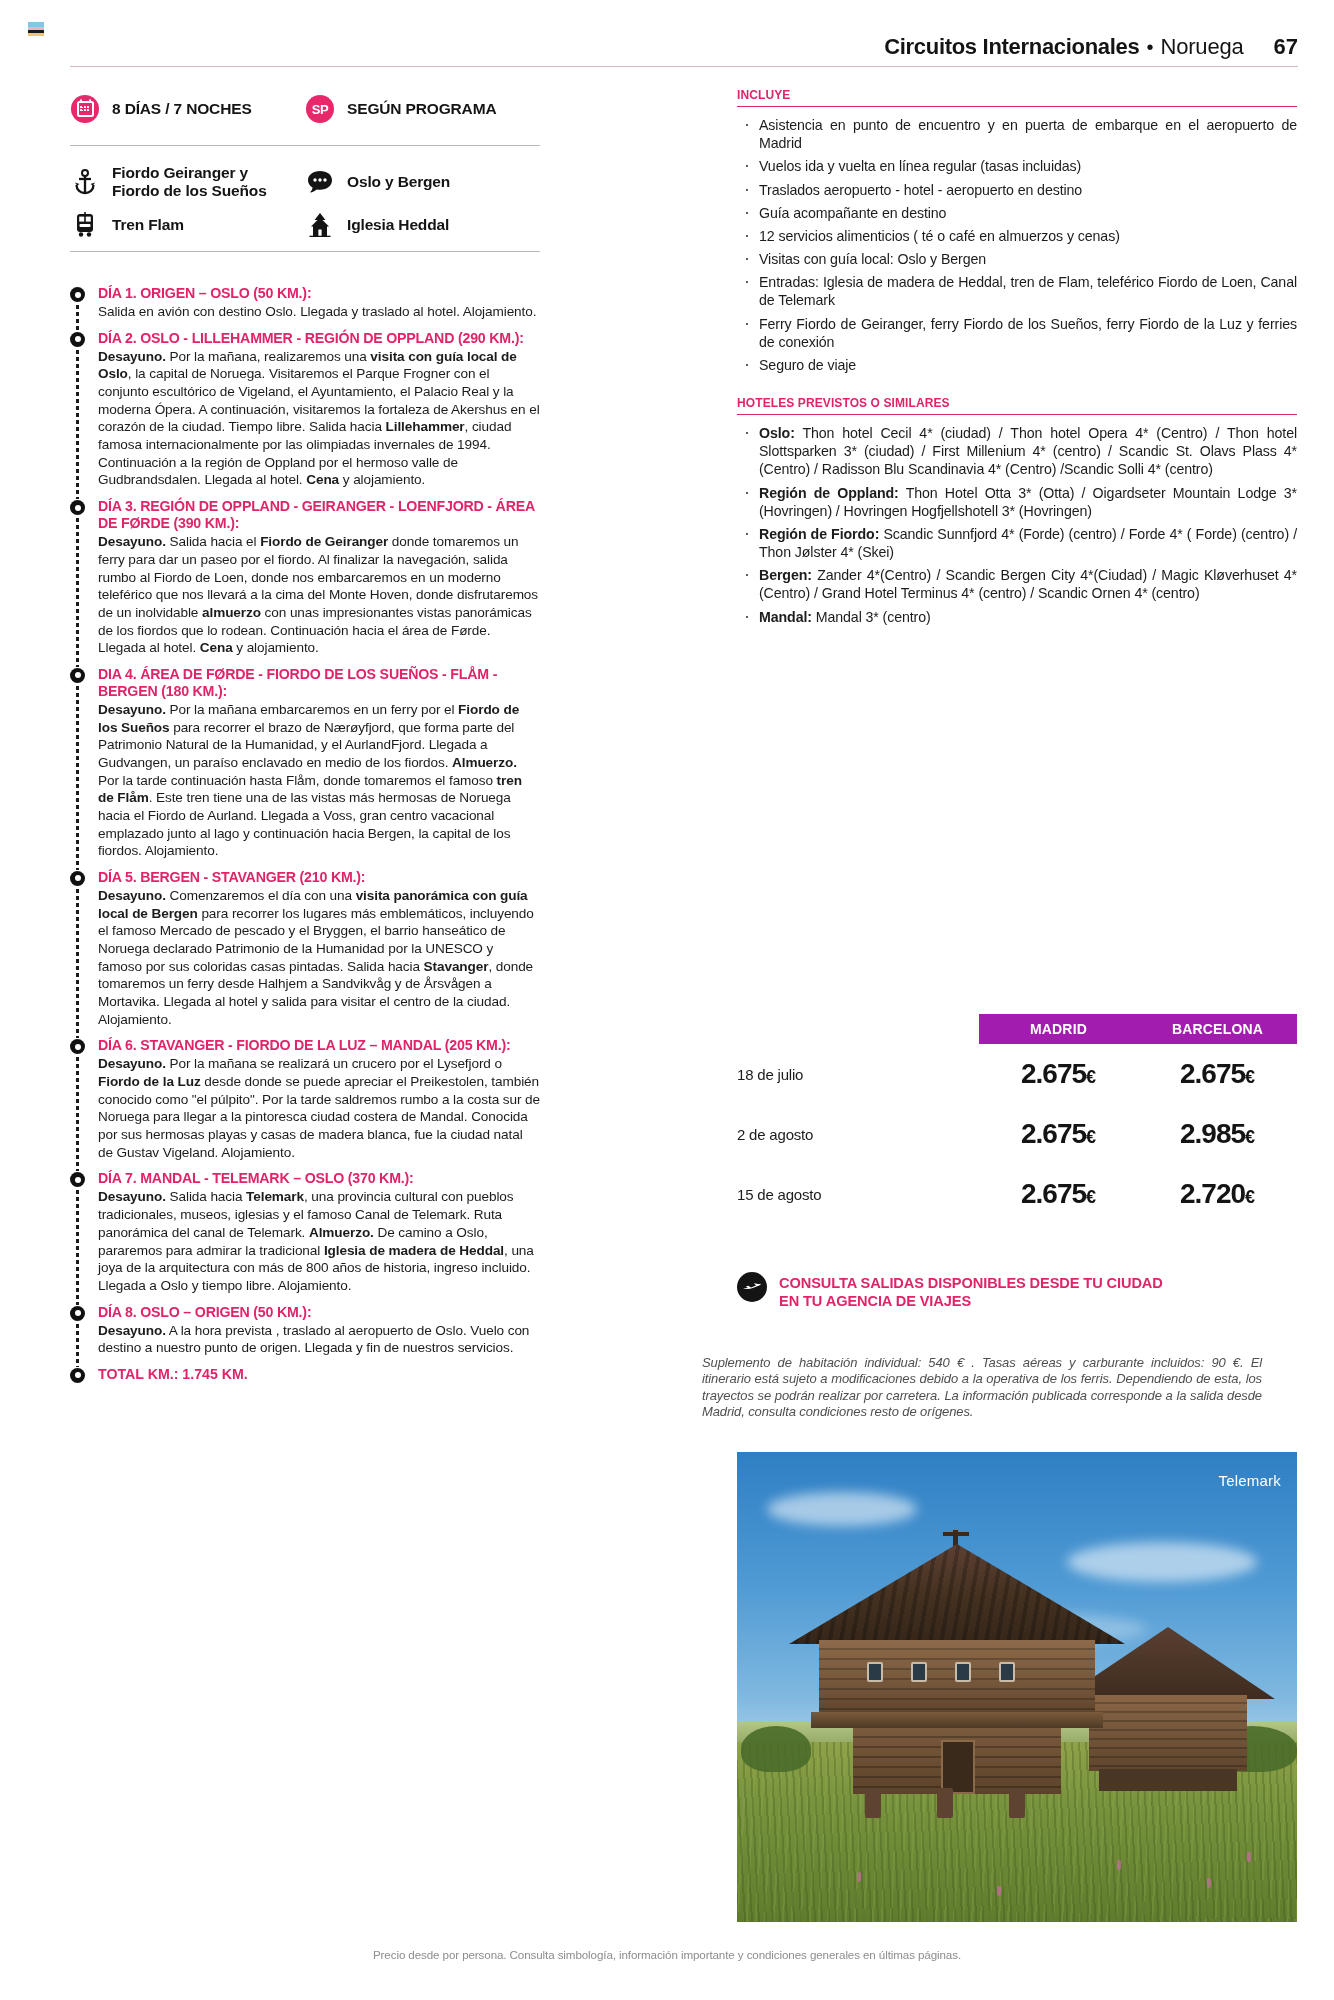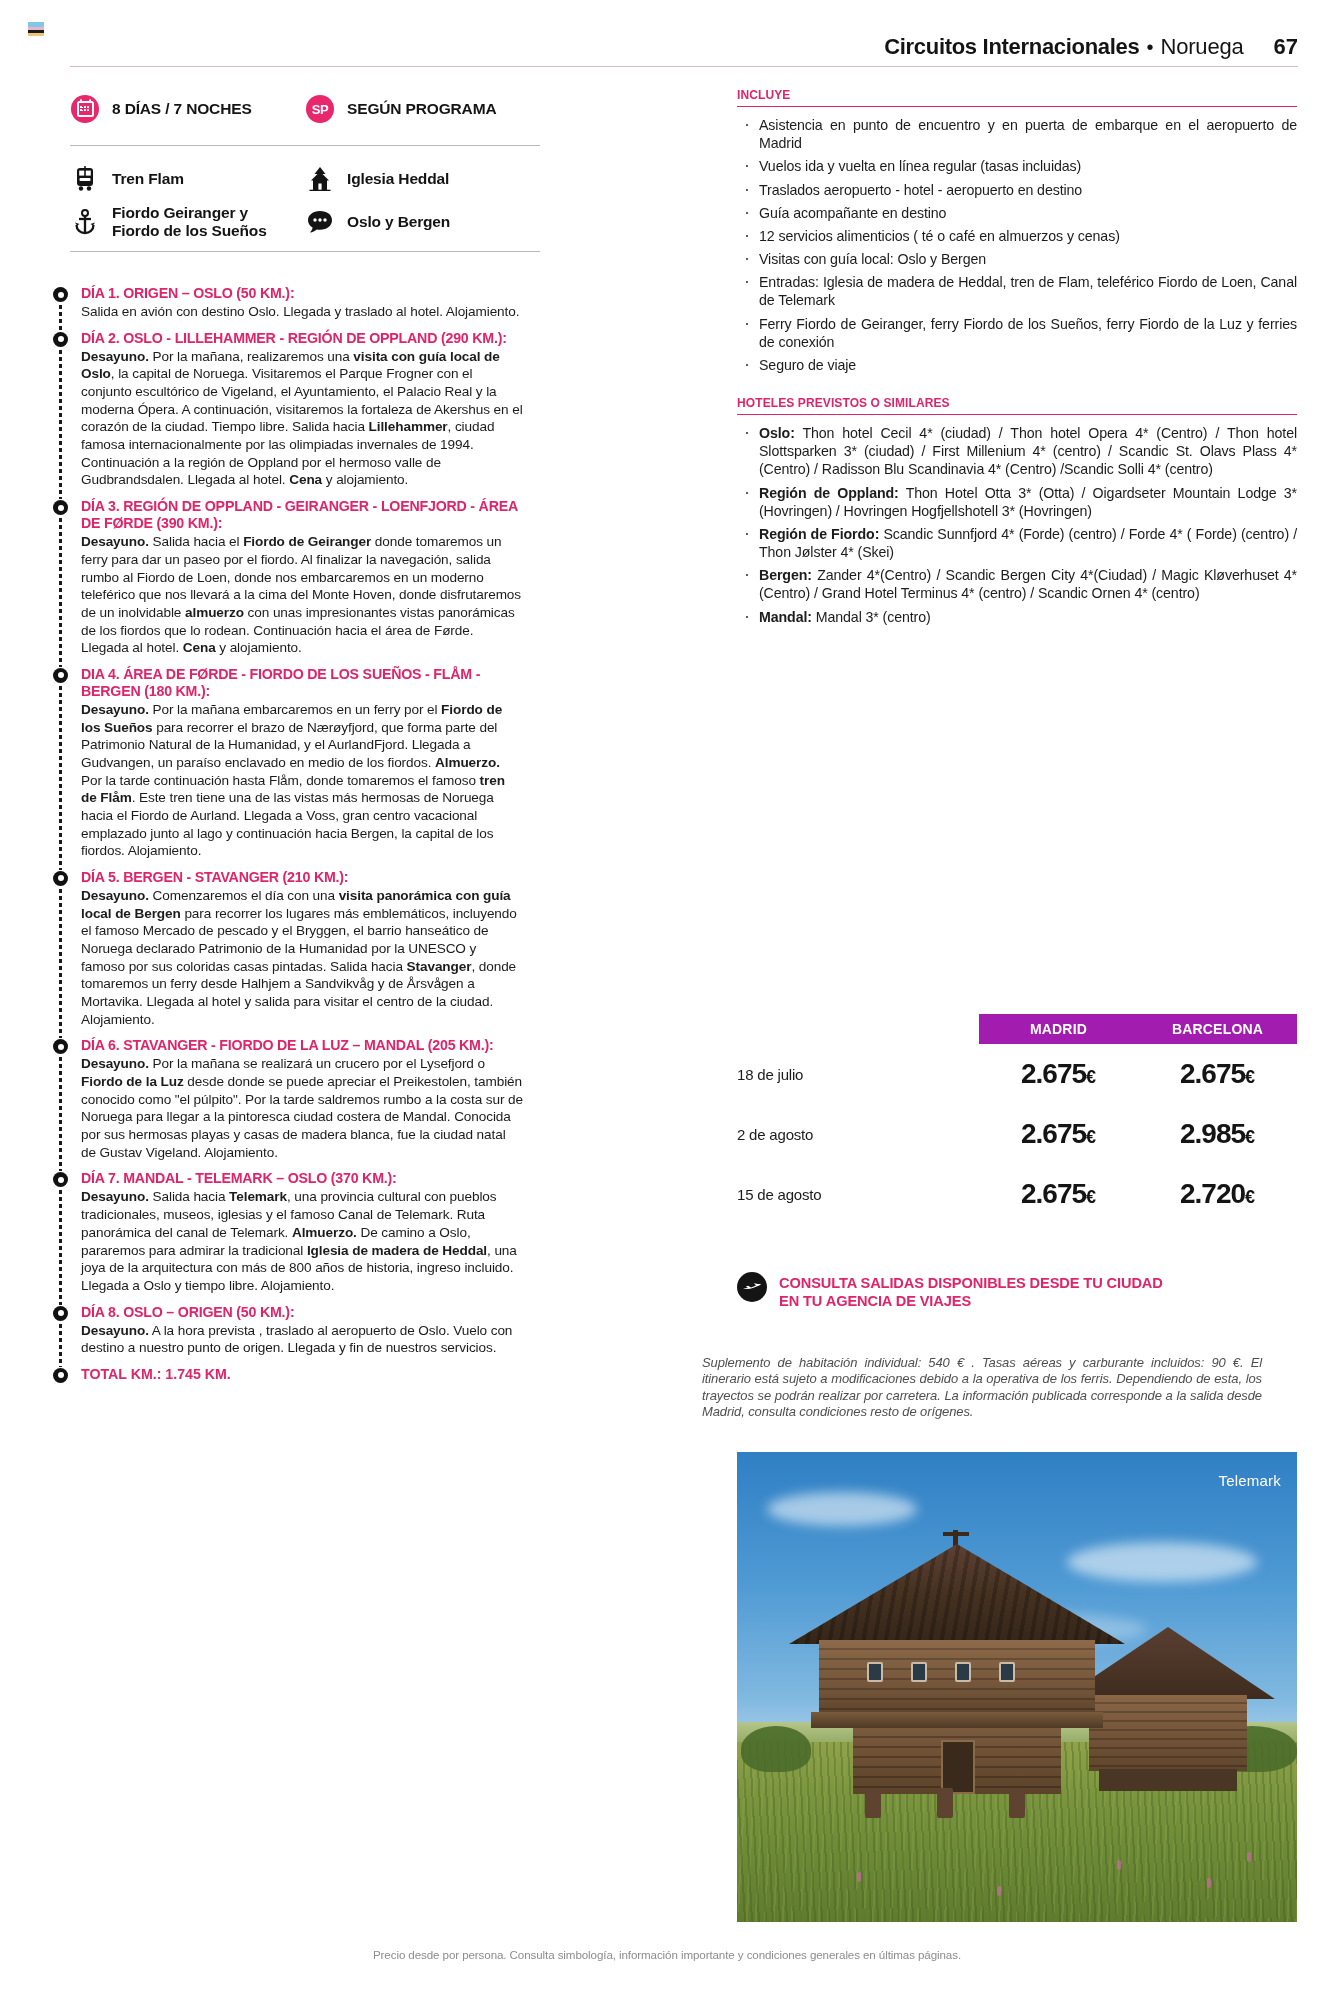--- a/index.html
+++ b/index.html
@@ -73,21 +73,21 @@
     font-size: 15.5px; font-weight: bold; color: #141414; line-height: 1.16;
     letter-spacing: -.15px;
   }
   .feature-divider { height:1px; background:#b8b8b8; margin: 15px 0 13px 0; width:470px;}
   .feature-row.r1 { height: 42px; }
   .feature-row.r2 { height: 46px; }
   .feature-row.r3 { height: 40px; }
   svg.ico { display:block; }
 
   
-  .itinerary { position: absolute; left: 53px; top: 285px; width: 470px; }
+  .itinerary { position: absolute; left: 70px; top: 285px; width: 470px; }
   .day {
     position: relative; padding-left: 28px; margin-bottom: 9px;
   }
   .day-marker {
     position:absolute; left: 0px; top: 2px;
     width: 15px; height: 15px; border-radius:50%;
     background: #111; 
   }
   .day-marker::after{
     content:""; position:absolute; left:4.5px; top:4.5px; width:6px;height:6px;border-radius:50%;background:#fff;
@@ -288,20 +288,48 @@
         </div>
         <div class="cell">
           <span class="fi">
             <span class="fi-circle">SP</span>
           </span>
           <span class="feature-label">SEGÚN PROGRAMA</span>
         </div>
       </div>
 
       <div class="feature-divider"></div>
+
+      <div class="feature-row r2">
+        <div class="cell">
+          <span class="fi">
+            <svg class="ico" width="24" height="26" viewBox="0 0 24 26">
+              <circle cx="12" cy="4" r="3" fill="none" stroke="#141414" stroke-width="2"></circle>
+              <path d="M12 7v16" stroke="#141414" stroke-width="2.3" fill="none"></path>
+              <path d="M6 10h12" stroke="#141414" stroke-width="2.3"></path>
+              <path d="M3.5 16c0 5 4 8 8.5 8s8.5-3 8.5-8" fill="none" stroke="#141414" stroke-width="2.3"></path>
+              <path d="M2 13.5l2 3 2.6-1.6z" fill="#141414"></path>
+              <path d="M22 13.5l-2 3-2.6-1.6z" fill="#141414"></path>
+            </svg>
+          </span>
+          <span class="feature-label" style="white-space:pre-line">Fiordo Geiranger y
+Fiordo de los Sueños</span>
+        </div>
+        <div class="cell">
+          <span class="fi">
+            <svg class="ico" width="26" height="24" viewBox="0 0 26 24">
+              <path d="M13 1C6 1 1 5 1 10.2c0 3 1.8 5.7 4.6 7.4-.3 2-1.3 3.6-2.6 4.9 2.6-.4 5-1.6 6.8-3.1 1 .2 2.1.3 3.2.3 7 0 12-4 12-9.5S20 1 13 1z" fill="#141414"></path>
+              <circle cx="8" cy="10" r="1.7" fill="#fff"></circle>
+              <circle cx="13" cy="10" r="1.7" fill="#fff"></circle>
+              <circle cx="18" cy="10" r="1.7" fill="#fff"></circle>
+            </svg>
+          </span>
+          <span class="feature-label">Oslo y Bergen</span>
+        </div>
+      </div>
 
       <div class="feature-row r3">
         <div class="cell">
           <span class="fi">
             <svg class="ico" width="22" height="26" viewBox="0 0 22 26">
               <rect x="3" y="2" width="16" height="18" rx="3" fill="#141414"></rect>
               <rect x="5.2" y="4.6" width="5" height="5" fill="#fff"></rect>
               <rect x="11.8" y="4.6" width="5" height="5" fill="#fff"></rect>
               <rect x="5.5" y="12" width="11" height="3" rx="1" fill="#fff"></rect>
               <circle cx="7" cy="22.5" r="2.2" fill="#141414"></circle>
@@ -318,48 +346,20 @@
               <path d="M13 4.5l9 9H4z" fill="#141414"></path>
               <rect x="6" y="13" width="14" height="10" fill="#141414"></rect>
               <rect x="11.4" y="16.5" width="3.2" height="6.5" fill="#fff"></rect>
               <path d="M2.5 23.5h21" stroke="#141414" stroke-width="1.6"></path>
             </svg>
           </span>
           <span class="feature-label">Iglesia Heddal</span>
         </div>
       </div>
 
-      <div class="feature-row r2">
-        <div class="cell">
-          <span class="fi">
-            <svg class="ico" width="24" height="26" viewBox="0 0 24 26">
-              <circle cx="12" cy="4" r="3" fill="none" stroke="#141414" stroke-width="2"></circle>
-              <path d="M12 7v16" stroke="#141414" stroke-width="2.3" fill="none"></path>
-              <path d="M6 10h12" stroke="#141414" stroke-width="2.3"></path>
-              <path d="M3.5 16c0 5 4 8 8.5 8s8.5-3 8.5-8" fill="none" stroke="#141414" stroke-width="2.3"></path>
-              <path d="M2 13.5l2 3 2.6-1.6z" fill="#141414"></path>
-              <path d="M22 13.5l-2 3-2.6-1.6z" fill="#141414"></path>
-            </svg>
-          </span>
-          <span class="feature-label" style="white-space:pre-line">Fiordo Geiranger y
-Fiordo de los Sueños</span>
-        </div>
-        <div class="cell">
-          <span class="fi">
-            <svg class="ico" width="26" height="24" viewBox="0 0 26 24">
-              <path d="M13 1C6 1 1 5 1 10.2c0 3 1.8 5.7 4.6 7.4-.3 2-1.3 3.6-2.6 4.9 2.6-.4 5-1.6 6.8-3.1 1 .2 2.1.3 3.2.3 7 0 12-4 12-9.5S20 1 13 1z" fill="#141414"></path>
-              <circle cx="8" cy="10" r="1.7" fill="#fff"></circle>
-              <circle cx="13" cy="10" r="1.7" fill="#fff"></circle>
-              <circle cx="18" cy="10" r="1.7" fill="#fff"></circle>
-            </svg>
-          </span>
-          <span class="feature-label">Oslo y Bergen</span>
-        </div>
-      </div>
-
       <div class="feature-divider" style="margin-top:6px;"></div>
     </div>
 
   </div>
 
   <div class="itinerary">
 
     <div class="day">
       <span class="day-marker"></span>
       <span class="day-dots"></span>

